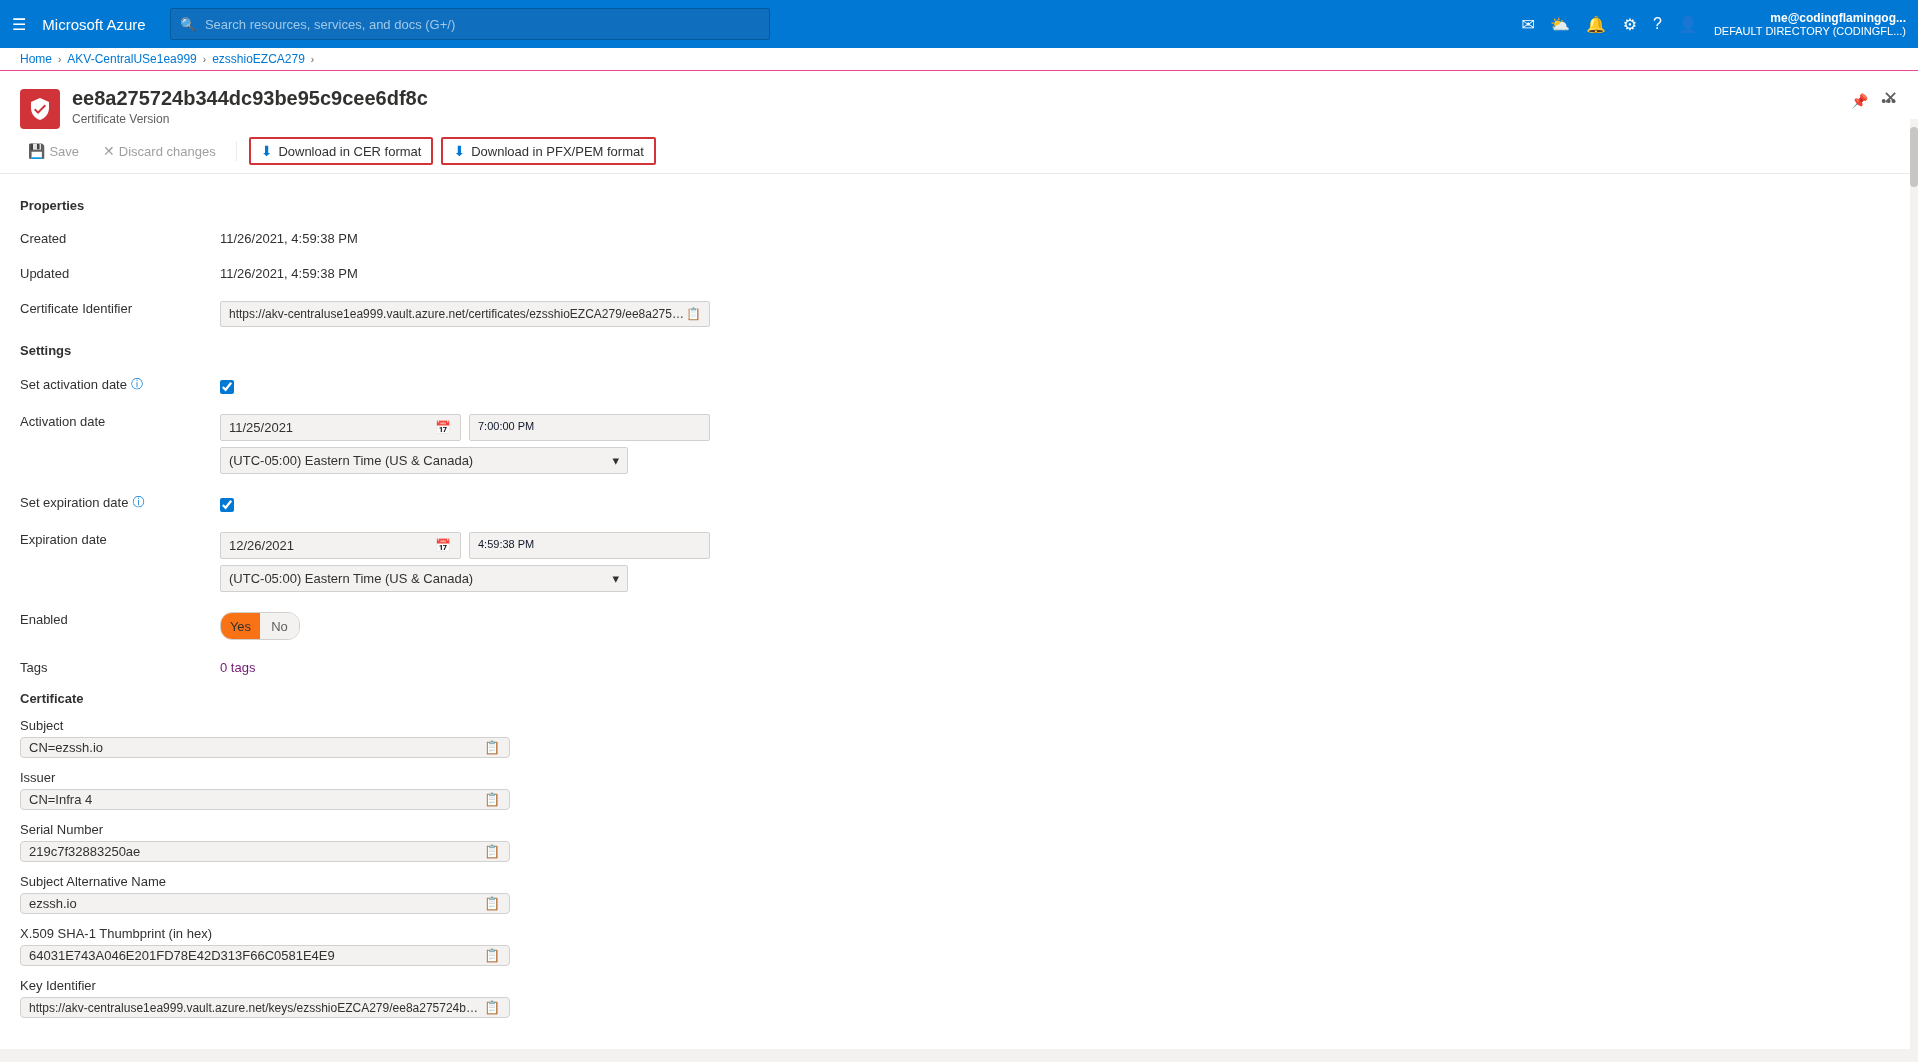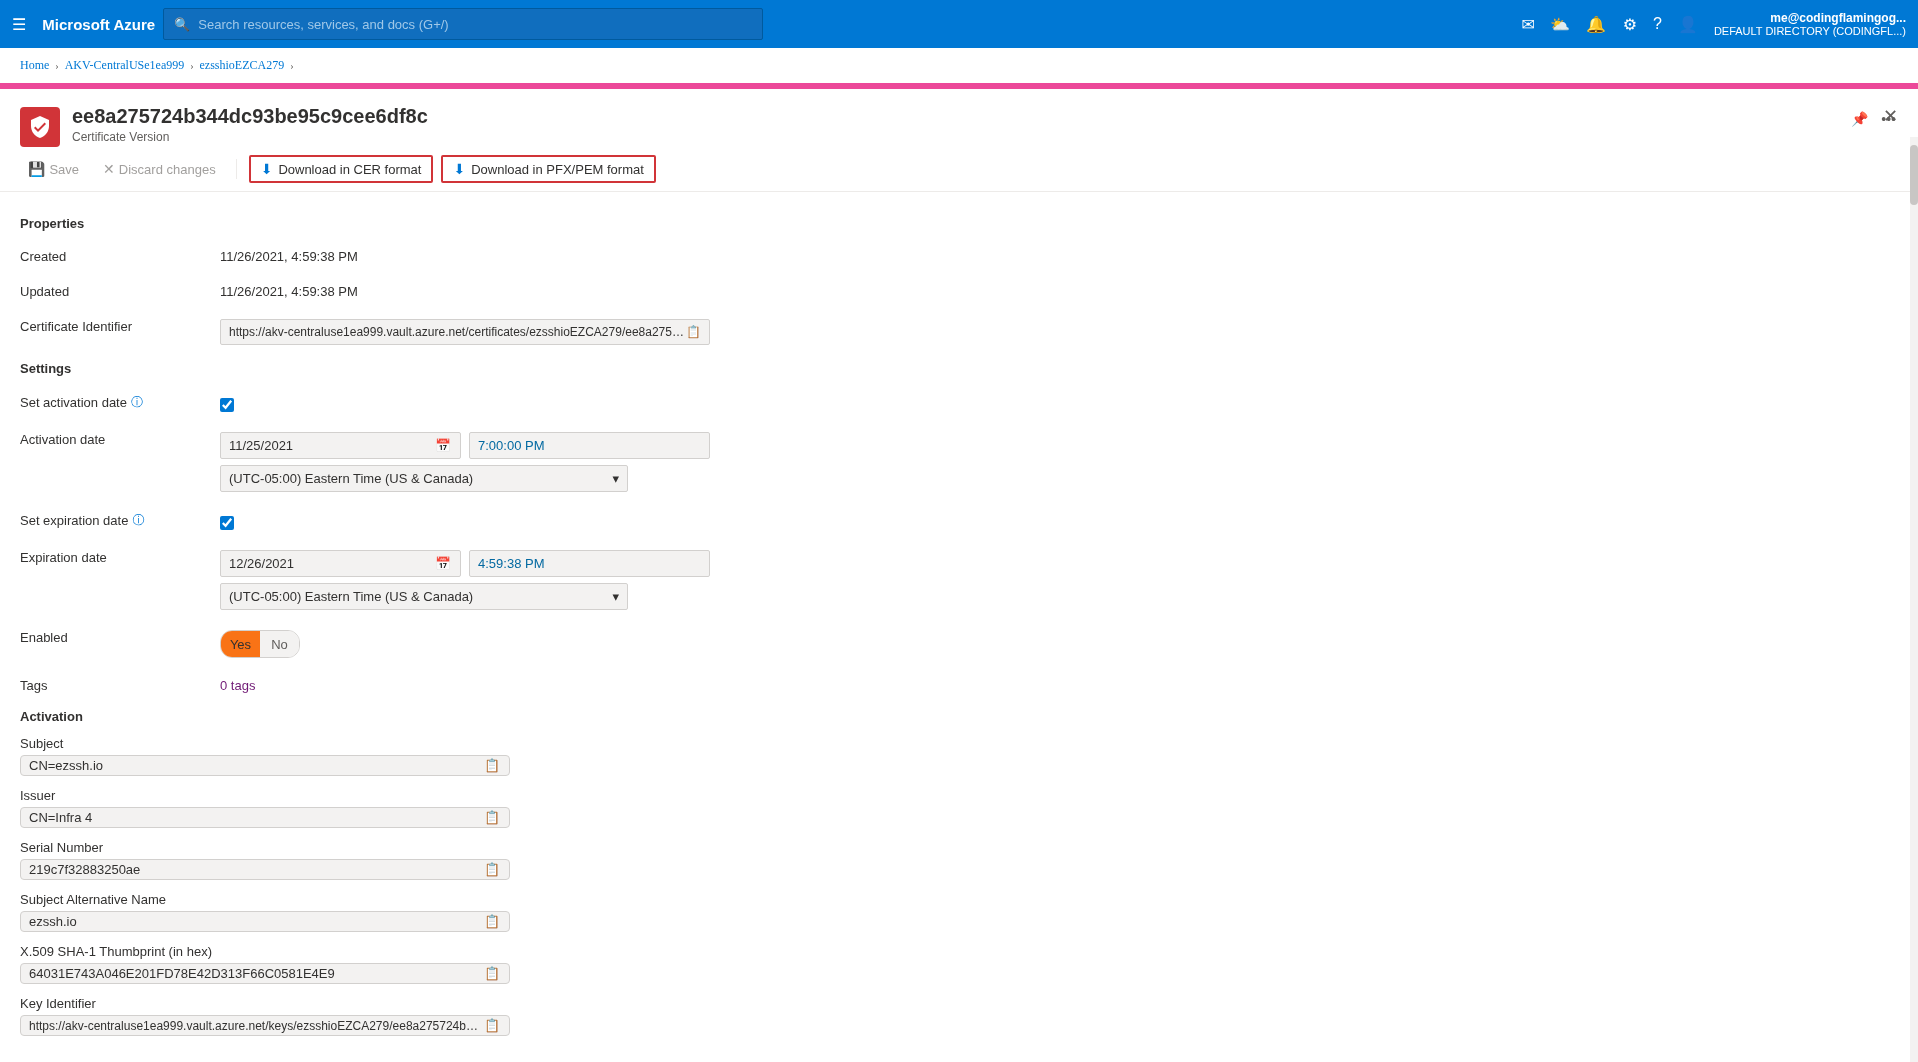--- a/index.html
+++ b/index.html
@@ -8,21 +8,21 @@
     
     .top-nav {
       background: #0078d4;
       height: 48px;
       display: flex;
       align-items: center;
       padding: 0 12px;
       gap: 8px;
     }
     .top-nav .hamburger { color: white; font-size: 16px; cursor: pointer; margin-right: 8px; }
-    .top-nav .brand { color: white; font-weight: 700; font-size: 15px; }
+    .top-nav .brand { color: white; font-weight: 400; font-size: 15px; margin-right: 16px; }
     .top-nav .search-bar {
       flex: 1;
       max-width: 600px;
       background: #106ebe;
       border: 1px solid #005a9e;
       border-radius: 2px;
       height: 32px;
       display: flex;
       align-items: center;
       padding: 0 10px;
@@ -38,28 +38,27 @@
     }
     .top-nav .search-bar input::placeholder { color: #a0c8e8; }
     .top-nav .nav-icons { display: flex; align-items: center; gap: 16px; margin-left: auto; }
     .top-nav .nav-icon { color: white; font-size: 16px; cursor: pointer; }
     .top-nav .user-info { color: white; font-size: 11px; text-align: right; cursor: pointer; }
     .top-nav .user-info .name { font-weight: 600; font-size: 12px; }
 
     
     .breadcrumb {
       background: white;
-      padding: 10px 20px;
+      padding: 4px 20px;
       display: flex;
       align-items: center;
       gap: 6px;
       font-size: 12px;
       color: #0078d4;
-      border-bottom: 6px solid #ec4899;
-      font-family: Liberation Serif, serif;
+      border-bottom: 1px solid #ec4899;
     }
     .breadcrumb a { color: #0078d4; text-decoration: none; cursor: pointer; }
     .breadcrumb .sep { color: #605e5c; font-size: 10px; }
 
     
     .main-content {
       background: white;
       min-height: calc(100vh - 48px - 36px);
       position: relative;
     }
@@ -183,22 +182,22 @@
       align-items: center;
       gap: 4px;
       flex: 1;
     }
     .date-input .cal-icon { margin-left: auto; color: #605e5c; }
     .time-input {
       background: #f3f2f1;
       border: 1px solid #d2d0ce;
       border-radius: 2px;
       padding: 5px 8px;
-      font-size: 13px;
-      color: #0369a1;
+      font-size: 11px;
+      color: #0f172a;
       flex: 1;
     }
     .timezone-select {
       background: #f3f2f1;
       border: 1px solid #d2d0ce;
       border-radius: 2px;
       padding: 5px 8px;
       font-size: 13px;
       color: #323130;
       display: flex;
@@ -441,21 +440,21 @@
         </div>
       </div>
 
       <div class="field-row" style="margin-top:8px;">
         <div class="field-label">Tags</div>
         <div class="field-value">
           <a class="tags-link">0 tags</a>
         </div>
       </div>
 
-      <div class="section-title" style="margin-top:16px;">Activation</div>
+      <div class="section-title" style="margin-top:16px;">Certificate</div>
 
       <div class="cert-field-block">
         <div class="cert-field-label">Subject</div>
         <div class="text-field">
           <span>CN=ezssh.io</span>
           <span class="copy-icon">📋</span>
         </div>
       </div>
 
       <div class="cert-field-block">

